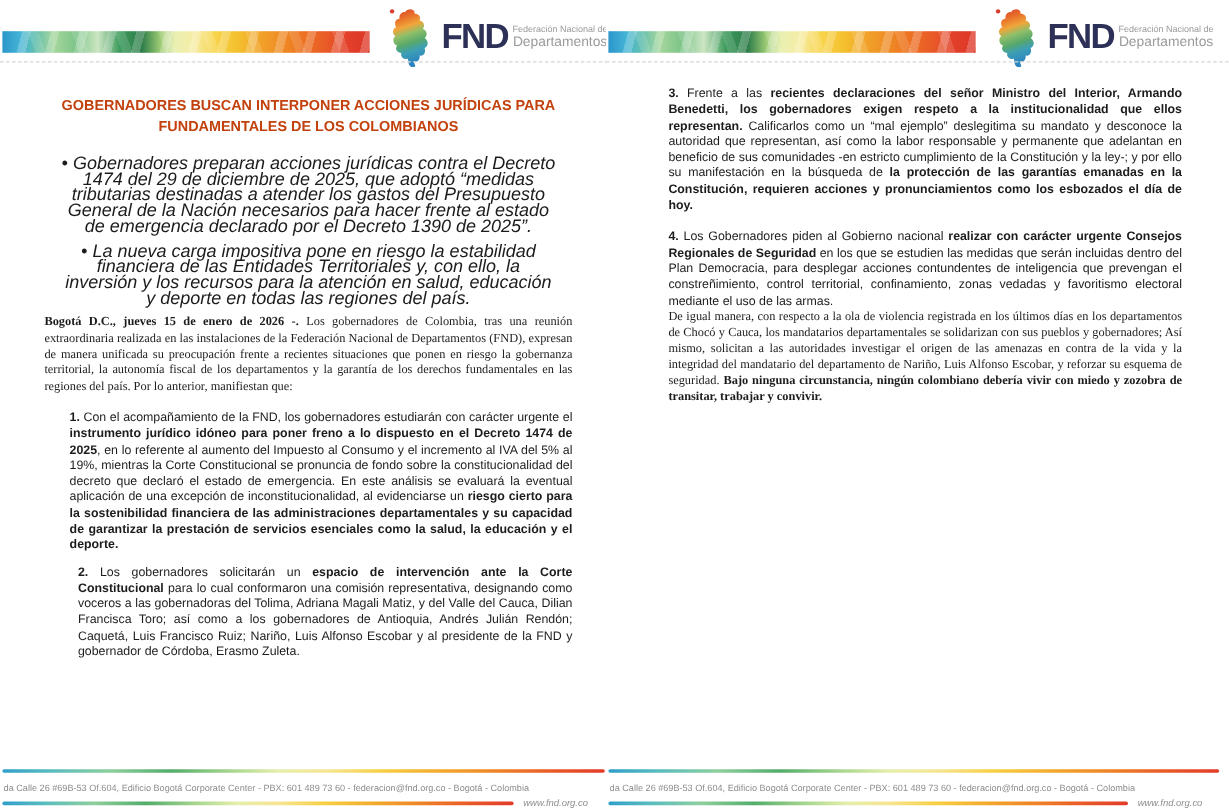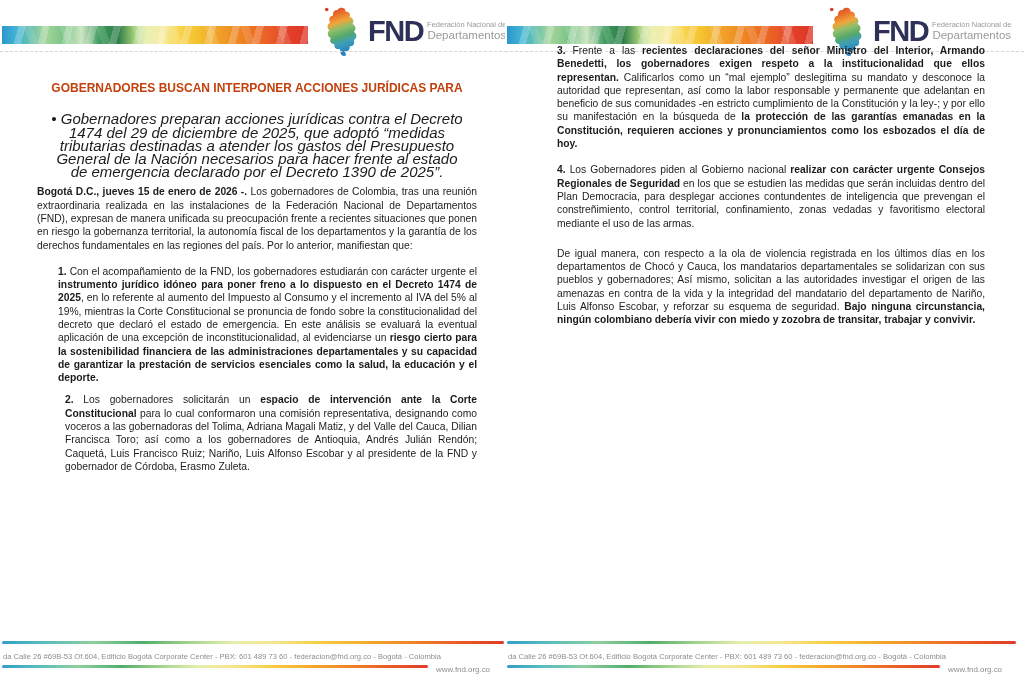--- a/index.html
+++ b/index.html
@@ -33,38 +33,38 @@
   .main{position:absolute;top:0;}
   .page-left .main{left:37px;width:440px;}
   .page-right .main{left:52px;width:428px;}
   .title{margin:80px 6px 0;font-size:12px;line-height:17.3px;text-align:center;
     font-weight:bold;color:#c2410c;}
   .title div{white-space:nowrap;}
   .bullets{margin:15px 14px 0;font-style:italic;text-align:center;
     font-size:15px;line-height:13.2px;color:#1c1c1c;}
   .bullets p{margin:0 0 7px;}
   .par{text-align:justify;font-size:10.3px;line-height:13.3px;margin:0;color:#1c1c1c;}
-  .intro{margin-top:1px;}
+  .intro{margin-top:1px;font-family:Liberation Serif, serif;}
   .numbered{margin-left:21px;}
   .mt13{margin-top:13px;}
   .mt9{margin-top:9px;margin-left:28px;}
-  .p3{margin-top:44px;}
+  .p3{margin-top:72px;}
   .p4{margin-top:13px;}
-  .p5{margin-top:17px;}
+  .p5{font-family:Liberation Serif, serif;}
   b{font-weight:bold;}
 
   
   .f-stripe{background:linear-gradient(90deg,#2f9fc9 0%,#58bcbf 8%,#8ecf9d 18%,
     #52ad6a 28%,#a8d68f 38%,#e6efac 46%,#f6e591 54%,#f7cf43 63%,#f3a82c 73%,
     #ef8326 82%,#ea5f27 90%,#e23b28 100%);border-radius:2px;}
   .f-top{position:absolute;bottom:33px;left:2px;right:8px;height:3px;}
   .f-address{position:absolute;bottom:16px;left:3px;right:6px;font-size:7.6px;
     color:#8d8d8d;white-space:nowrap;}
   .f-row{position:absolute;bottom:3px;left:2px;right:22px;display:flex;
-    align-items:flex-start;gap:8px;}
+    align-items:center;gap:8px;font-style:italic;}
   .f-row .f-stripe{flex:1;height:2.5px;}
   .f-web{font-size:7.9px;color:#8d8d8d;white-space:nowrap;}
 </style>
 </head>
 <body>
 
 <div class="sheet">
 
   <section class="page page-left">
     <div class="band"></div>
@@ -92,23 +92,25 @@
       <span class="tagline">
         <span class="tag1">Federación Nacional de</span>
         <span class="tag2">Departamentos</span>
       </span>
     </div>
     <div class="dashline"></div>
 
     <div class="main">
       <h1 class="title">
         <div>GOBERNADORES BUSCAN INTERPONER ACCIONES JURÍDICAS PARA</div>
+        <div>FUNDAMENTALES DE LOS COLOMBIANOS</div>
       </h1>
       <div class="bullets">
         <p>• Gobernadores preparan acciones jurídicas contra el Decreto 1474 del 29 de diciembre de 2025, que adoptó “medidas tributarias destinadas a atender los gastos del Presupuesto General de la Nación necesarios para hacer frente al estado de emergencia declarado por el Decreto 1390 de 2025”.</p>
+        <p>• La nueva carga impositiva pone en riesgo la estabilidad financiera de las Entidades Territoriales y, con ello, la inversión y los recursos para la atención en salud, educación y deporte en todas las regiones del país.</p>
       </div>
       <p class="par intro"><b>Bogotá D.C., jueves 15 de enero de 2026 -.</b><span> Los gobernadores de Colombia, tras una reunión extraordinaria realizada en las instalaciones de la Federación Nacional de Departamentos (FND), expresan de manera unificada su preocupación frente a recientes situaciones que ponen en riesgo la gobernanza territorial, la autonomía fiscal de los departamentos y la garantía de los derechos fundamentales en las regiones del país. Por lo anterior, manifiestan que:</span></p>
       <p class="par numbered mt13"><b>1.</b><span> Con el acompañamiento de la FND, los gobernadores estudiarán con carácter urgente el </span><b>instrumento jurídico idóneo para poner freno a lo dispuesto en el Decreto 1474 de 2025</b><span>, en lo referente al aumento del Impuesto al Consumo y el incremento al IVA del 5% al 19%, mientras la Corte Constitucional se pronuncia de fondo sobre la constitucionalidad del decreto que declaró el estado de emergencia. En este análisis se evaluará la eventual aplicación de una excepción de inconstitucionalidad, al evidenciarse un </span><b>riesgo cierto para la sostenibilidad financiera de las administraciones departamentales y su capacidad de garantizar la prestación de servicios esenciales como la salud, la educación y el deporte.</b></p>
       <p class="par numbered mt9"><b>2.</b><span> Los gobernadores solicitarán un </span><b>espacio de intervención ante la Corte Constitucional</b><span> para lo cual conformaron una comisión representativa, designando como voceros a las gobernadoras del Tolima, Adriana Magali Matiz, y del Valle del Cauca, Dilian Francisca Toro; así como a los gobernadores de Antioquia, Andrés Julián Rendón; Caquetá, Luis Francisco Ruiz; Nariño, Luis Alfonso Escobar y al presidente de la FND y gobernador de Córdoba, Erasmo Zuleta.</span></p>
     </div>
 
     <div class="f-top f-stripe"></div>
     <div class="f-address">da Calle 26 #69B-53 Of.604, Edificio Bogotá Corporate Center - PBX: 601 489 73 60 - federacion@fnd.org.co - Bogotá - Colombia</div>
     <div class="f-row">
       <span class="f-stripe"></span>

